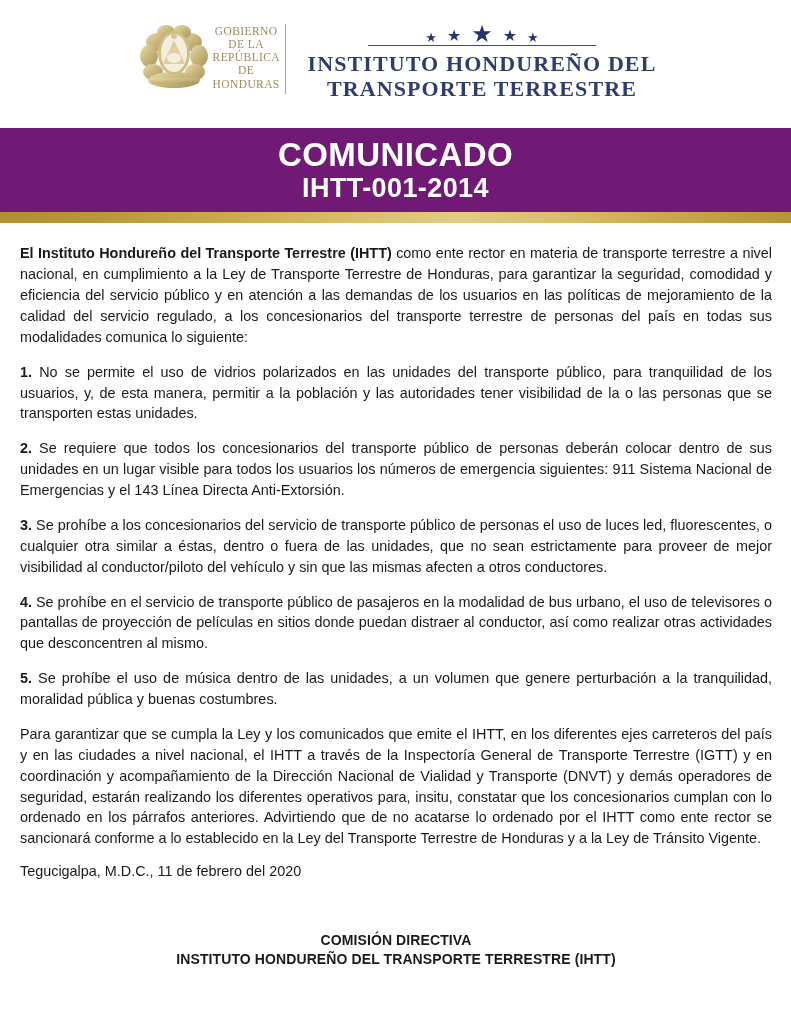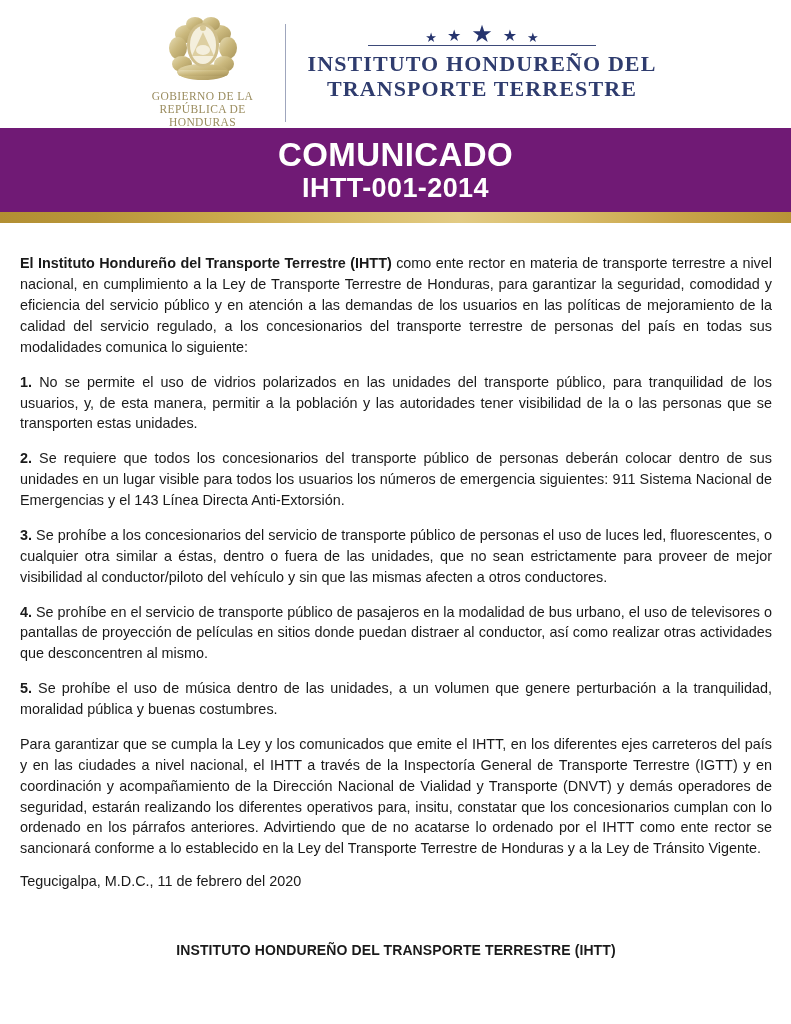--- a/index.html
+++ b/index.html
@@ -29,21 +29,20 @@
     display: flex;
     align-items: stretch;
     gap: 0;
     padding-top: 10px;
   }
 
   
   .gov-block {
     width: 150px;
     display: flex;
-    flex-direction: column;
     align-items: center;
     justify-content: flex-start;
     padding-right: 14px;
   }
   .seal {
     width: 78px;
     height: 74px;
     position: relative;
     margin-top: 2px;
   }
@@ -129,21 +128,21 @@
   .gold-strip {
     height: 11px;
     background: linear-gradient(to right,
                 #b28f33 0%, #b8963a 12%, #caa94c 28%,
                 #d9be6b 45%, #e2cb84 58%, #d8bc69 72%,
                 #c8a44a 86%, #b89437 100%);
   }
 
   
   .content {
-    padding: 30px 19px 0 20px;
+    padding: 20px 19px 0 20px;
   }
   p.para {
     margin: 0 0 14px 0;
     font-size: 14.4px;
     line-height: 1.45;
     text-align: justify;
     color: #1a1a1a;
   }
   p.para b { font-weight: bold; }
   p.para .num { font-weight: bold; }
@@ -258,16 +257,17 @@
 
   <p class="para">
     <span class="num">5.</span><span> Se prohíbe el uso de música dentro de las unidades, a un volumen que genere perturbación a la tranquilidad, moralidad pública y buenas costumbres.</span>
   </p>
 
   <p class="para">Para garantizar que se cumpla la Ley y los comunicados que emite el IHTT, en los diferentes ejes carreteros del país y en las ciudades a nivel nacional, el IHTT a través de la Inspectoría General de Transporte Terrestre (IGTT) y en coordinación y acompañamiento de la Dirección Nacional de Vialidad y Transporte (DNVT) y demás operadores de seguridad, estarán realizando los diferentes operativos para, insitu, constatar que los concesionarios cumplan con lo ordenado en los párrafos anteriores. Advirtiendo que de no acatarse lo ordenado por el IHTT como ente rector se sancionará conforme a lo establecido en la Ley del Transporte Terrestre de Honduras y a la Ley de Tránsito Vigente.</p>
 
   <p class="place-date">Tegucigalpa, M.D.C., 11 de febrero del 2020</p>
 
   <div class="signature">
+    <div>COMISIÓN DIRECTIVA</div>
     <div>INSTITUTO HONDUREÑO DEL TRANSPORTE TERRESTRE (IHTT)</div>
   </div>
 
 </div>
 
 </body></html>

